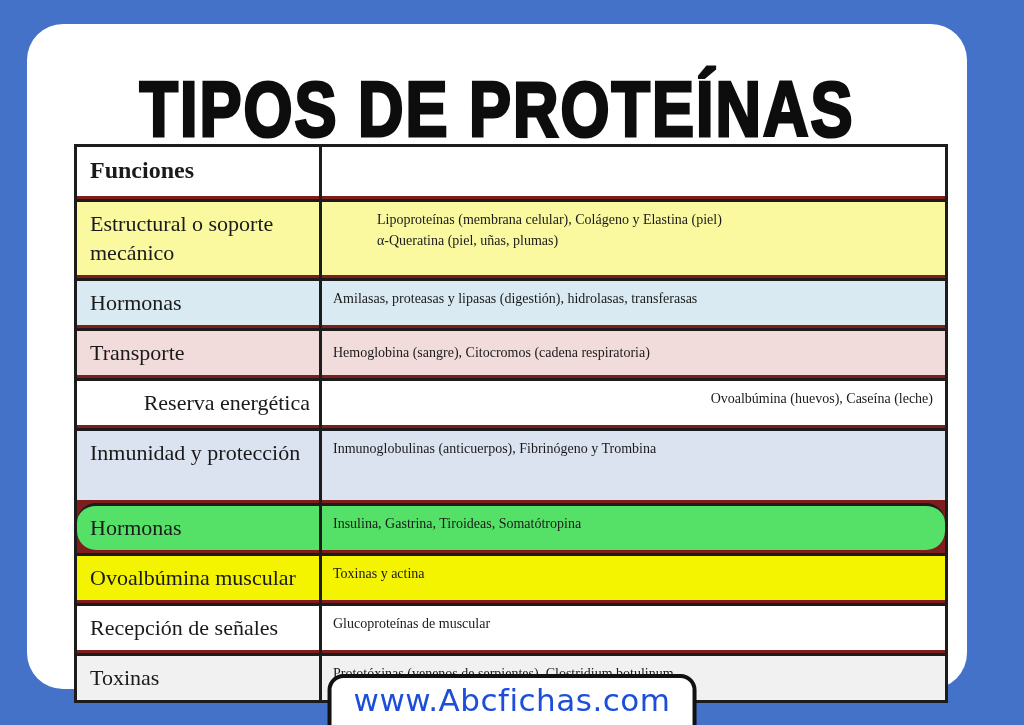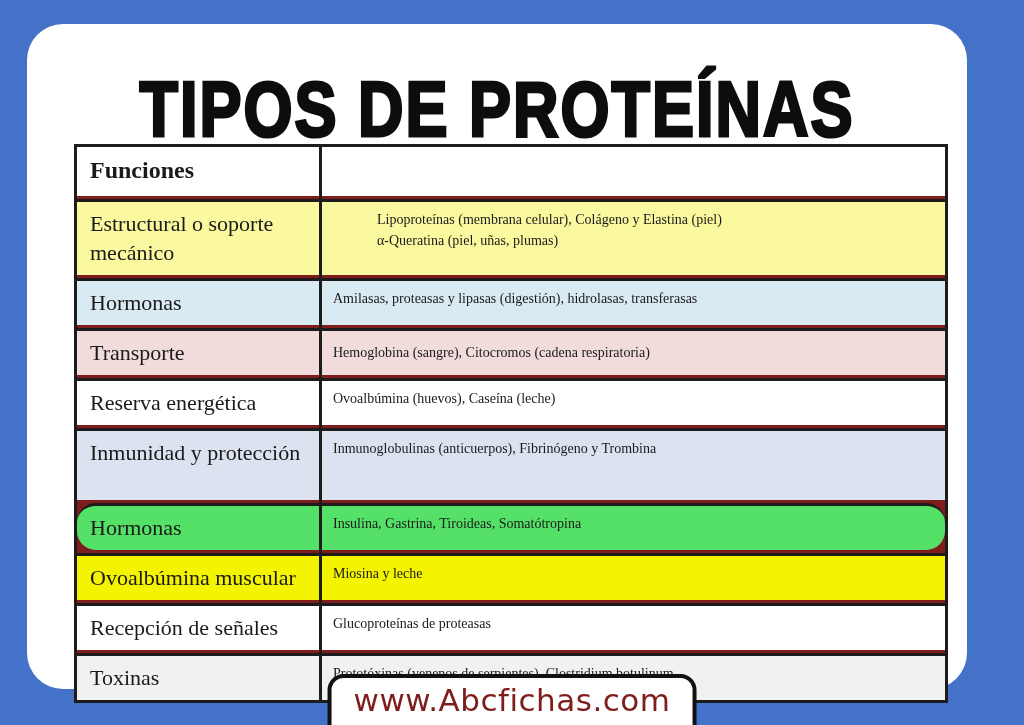--- a/index.html
+++ b/index.html
@@ -77,21 +77,21 @@
     background:#ffffff;
     border:4px solid #111;
     border-radius:16px;
     padding:4px 22px 26px 22px;
     z-index:5;
   }
   .footer-text {
     font-family:"DejaVu Sans", sans-serif;
     font-size:31px;
     letter-spacing:0.5px;
-    color:#7f1d1d;
+    color:#1d4ed8;
     white-space:nowrap;
   }
 </style>
 </head>
 <body>
 
 <div class="card">
   <h1 class="title">TIPOS DE PROTEÍNAS</h1>
 
   <div class="table-wrap">
@@ -110,43 +110,43 @@
     <div class="trow" style="background: rgb(217, 234, 242);">
       <div class="cell c1">Hormonas</div>
       <div class="cell c2">Amilasas, proteasas y lipasas (digestión), hidrolasas, transferasas</div>
     </div>
 
     <div class="trow" style="background: rgb(242, 219, 219); align-items: center;">
       <div class="cell c1">Transporte</div>
       <div class="cell c2">Hemoglobina (sangre), Citocromos (cadena respiratoria)</div>
     </div>
 
-    <div class="trow" style="background: rgb(255, 255, 255);">
+    <div class="trow" style="background: rgb(255, 255, 255); text-align: right;">
       <div class="cell c1">Reserva energética</div>
       <div class="cell c2">Ovoalbúmina (huevos), Caseína (leche)</div>
     </div>
 
     <div class="trow tall" style="background: rgb(220, 227, 240);">
       <div class="cell c1">Inmunidad y protección</div>
       <div class="cell c2">Inmunoglobulinas (anticuerpos), Fibrinógeno y Trombina</div>
     </div>
 
     <div class="trow" style="background: rgb(85, 225, 103); border-radius: 19px;">
       <div class="cell c1">Hormonas</div>
       <div class="cell c2">Insulina, Gastrina, Tiroideas, Somatótropina</div>
     </div>
 
     <div class="trow" style="background: rgb(244, 244, 0);">
       <div class="cell c1">Ovoalbúmina muscular</div>
-      <div class="cell c2">Miosina y leche</div>
+      <div class="cell c2">Toxinas y actina</div>
     </div>
 
     <div class="trow" style="background: rgb(255, 255, 255);">
       <div class="cell c1">Recepción de señales</div>
-      <div class="cell c2">Glucoproteínas de proteasas</div>
+      <div class="cell c2">Glucoproteínas de muscular</div>
     </div>
 
     <div class="trow" style="background: rgb(241, 241, 241);">
       <div class="cell c1">Toxinas</div>
       <div class="cell c2">Prototóxinas (venenos de serpientes), Clostridium botulinum</div>
     </div>
   </div>
 </div>
 
 <div class="footer-box">

